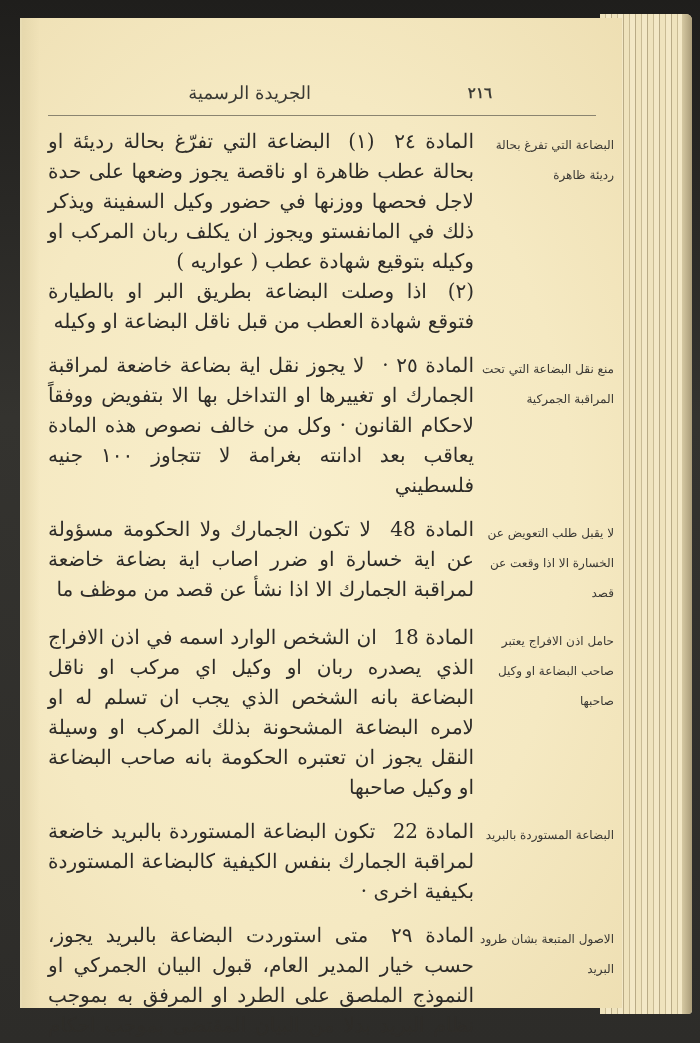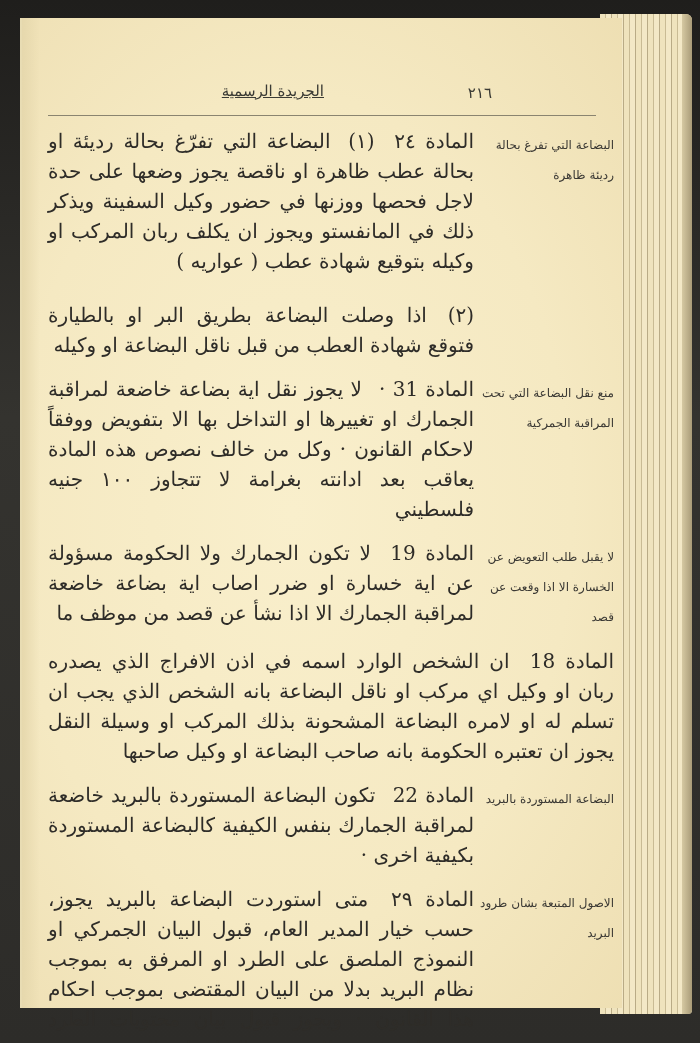--- a/index.html
+++ b/index.html
@@ -33,25 +33,25 @@
   .page::before {
     content: ""; position: absolute; left: 0; top: 0; bottom: 0; width: 18px;
     background: linear-gradient(90deg, #e6d8ad, rgba(245,233,194,0));
   }
   .header {
     position: absolute; top: 62px; left: 20px; width: 570px; height: 30px;
     direction: rtl;
   }
   .page-number {
     position: absolute; right: 120px; top: 4px;
-    font-size: 15px; color: #3a3a34; letter-spacing: 1px;
+    font-size: 15px; color: #3a3a34; letter-spacing: 1px; font-weight: bold;
   }
   .running-title {
-    position: absolute; right: 288px; top: 2px;
-    font-size: 15px; color: #3a3a34; text-decoration: underline;
+    position: absolute; right: 301px; top: 2px;
+    font-size: 18px; color: #3a3a34;
   }
   .header-rule {
     position: absolute; top: 97px; left: 26px; width: 548px; height: 1px;
     background: #8a8470;
   }
   .body {
     position: absolute; top: 108px; left: 22px; width: 570px;
     direction: rtl;
     color: #2e2c28;
   }
@@ -62,21 +62,21 @@
     width: 140px; flex: 0 0 140px;
     font-size: 12px; line-height: 30px; padding-top: 4px;
     color: #3b3934;
   }
   .article-text {
     flex: 1; font-size: 20px; line-height: 30px; text-align: justify;
     text-align-last: right;
     padding-left: 4px;
   }
   .article-text .para { display: block; }
-  .article-text .para + .para { margin-top: 24px; }
+  .article-text .para + .para { margin-top: 0; }
   .article-label { margin-left: 10px; }
   .sub-num { margin-left: 8px; }
 </style>
 </head>
 <body>
 
 <div class="scan-bg"></div>
 <div class="page-stack"></div>
 
 <div class="page">
@@ -101,37 +101,38 @@
           <span class="sub-num">(٢)</span>
           <span>اذا وصلت البضاعة بطريق البر او بالطيارة فتوقع شهادة العطب من قبل ناقل البضاعة او وكيله</span>
         </span>
       </div>
     </div>
 
     <div class="article">
       <div class="margin-note">منع نقل البضاعة التي تحت المراقبة الجمركية</div>
       <div class="article-text">
         <span class="para">
-          <span class="article-label">المادة 31 ·</span>
+          <span class="article-label">المادة ٢٥ ·</span>
           <span>لا يجوز نقل اية بضاعة خاضعة لمراقبة الجمارك او تغييرها او التداخل بها الا بتفويض ووفقاً لاحكام القانون · وكل من خالف نصوص هذه المادة يعاقب بعد ادانته بغرامة لا تتجاوز ١٠٠ جنيه فلسطيني</span>
         </span>
       </div>
     </div>
 
     <div class="article">
       <div class="margin-note">لا يقبل طلب التعويض عن الخسارة الا اذا وقعت عن قصد</div>
       <div class="article-text">
         <span class="para">
-          <span class="article-label">المادة 19</span>
+          <span class="article-label">المادة 48</span>
           <span>لا تكون الجمارك ولا الحكومة مسؤولة عن اية خسارة او ضرر اصاب اية بضاعة خاضعة لمراقبة الجمارك الا اذا نشأ عن قصد من موظف ما</span>
         </span>
       </div>
     </div>
 
     <div class="article">
+      <div class="margin-note">حامل اذن الافراج يعتبر صاحب البضاعة او وكيل صاحبها</div>
       <div class="article-text">
         <span class="para">
           <span class="article-label">المادة 18</span>
           <span>ان الشخص الوارد اسمه في اذن الافراج الذي يصدره ربان او وكيل اي مركب او ناقل البضاعة بانه الشخص الذي يجب ان تسلم له او لامره البضاعة المشحونة بذلك المركب او وسيلة النقل يجوز ان تعتبره الحكومة بانه صاحب البضاعة او وكيل صاحبها</span>
         </span>
       </div>
     </div>
 
     <div class="article">
       <div class="margin-note">البضاعة المستوردة بالبريد</div>

